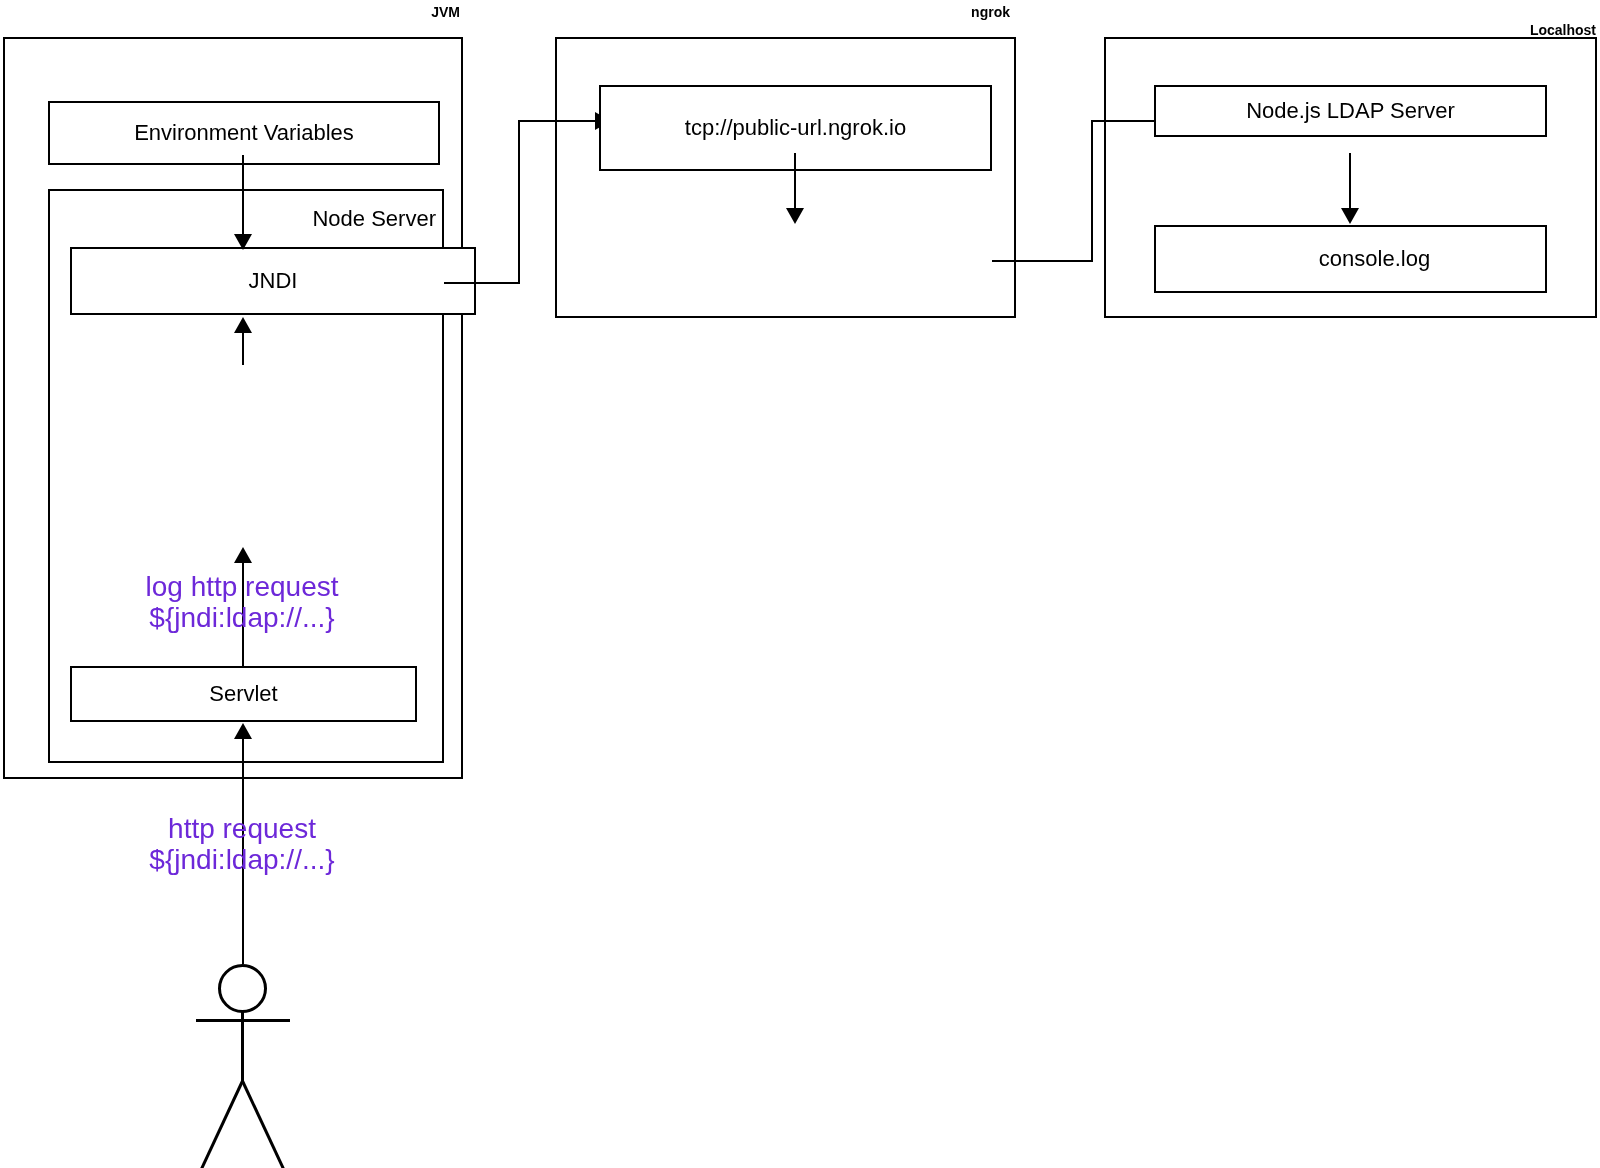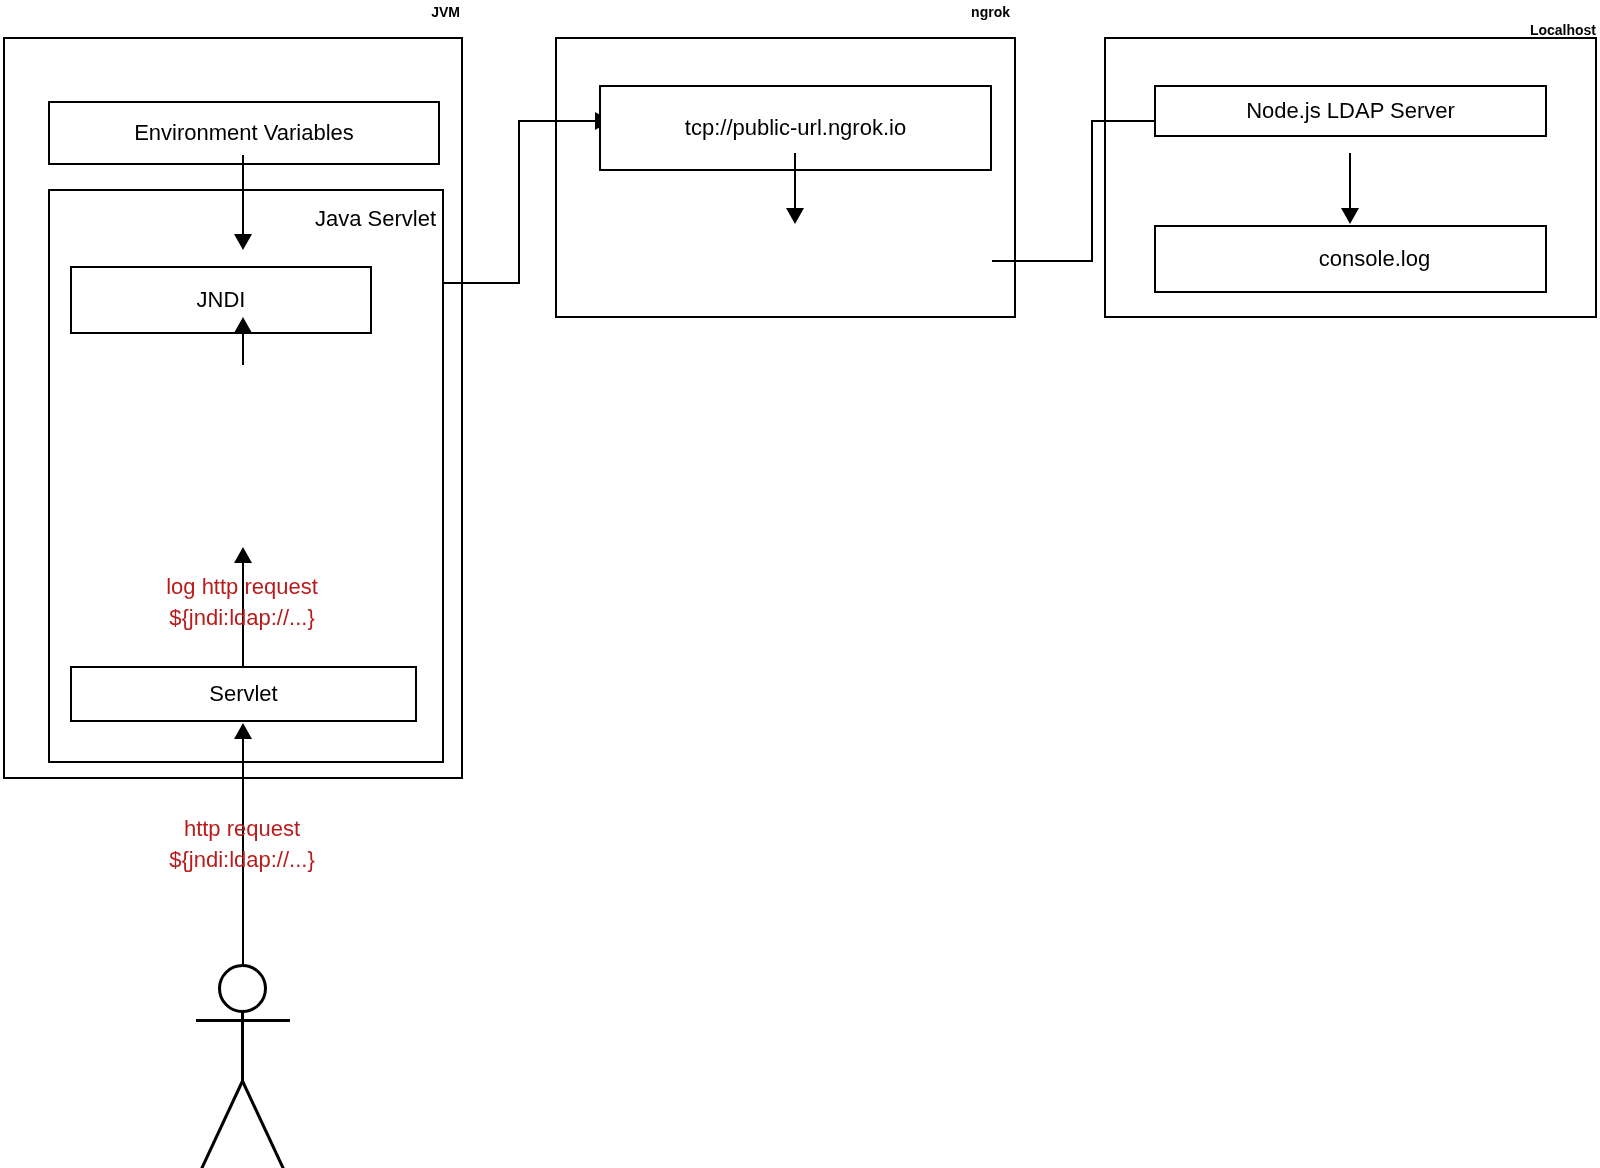--- a/index.html
+++ b/index.html
@@ -83,22 +83,22 @@
     position: absolute;
     width: 0;
     height: 0;
     border-top: 9px solid transparent;
     border-bottom: 9px solid transparent;
     border-left: 16px solid #000000;
   }
   
   .edge-label {
     position: absolute;
-    font-size: 22px;
-    color: #b91c1c;
+    font-size: 28px;
+    color: #6d28d9;
     text-align: center;
     white-space: nowrap;
     line-height: 31px;
   }
   
   .actor-head {
     position: absolute;
     border: 3px solid #000000;
     border-radius: 50%;
     box-sizing: border-box;
@@ -120,23 +120,23 @@
 
 <div id="canvas">
 
   <div class="group-title" style="left:300px; top:4px; width:160px;">JVM</div>
 
   <div class="group" style="left:3px; top:37px; width:460px; height:742px;"></div>
 
   <div class="node" style="left:48px; top:101px; width:392px; height:64px;">Environment Variables</div>
 
   <div class="group" style="left:48px; top:189px; width:396px; height:574px;"></div>
-  <div class="inner-group-title" style="left:250px; top:206px; width:186px;">Java Servlet</div>
+  <div class="inner-group-title" style="left:250px; top:206px; width:186px;">Node Server</div>
 
-  <div class="node" style="left:70px; top:266px; width:302px; height:68px;">JNDI</div>
+  <div class="node" style="left:70px; top:247px; width:406px; height:68px;">JNDI</div>
 
 
   <div class="node" style="left:70px; top:666px; width:347px; height:56px;">Servlet</div>
 
   <div class="edge-v" style="left:242px; top:155px; height:82px;"></div>
   <div class="arrow-down" style="left:234px; top:234px;"></div>
 
   <div class="edge-v" style="left:242px; top:332px; height:33px;"></div>
   <div class="arrow-up" style="left:234px; top:317px;"></div>
 

